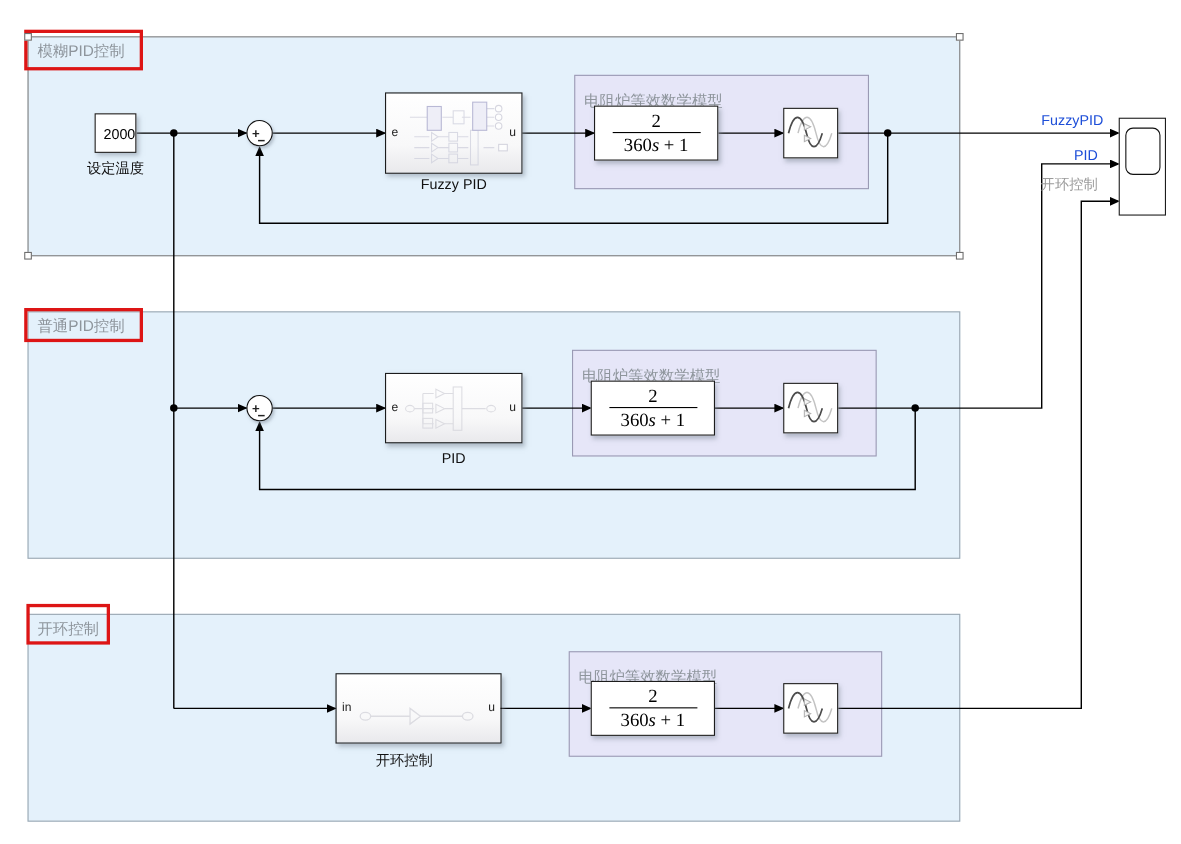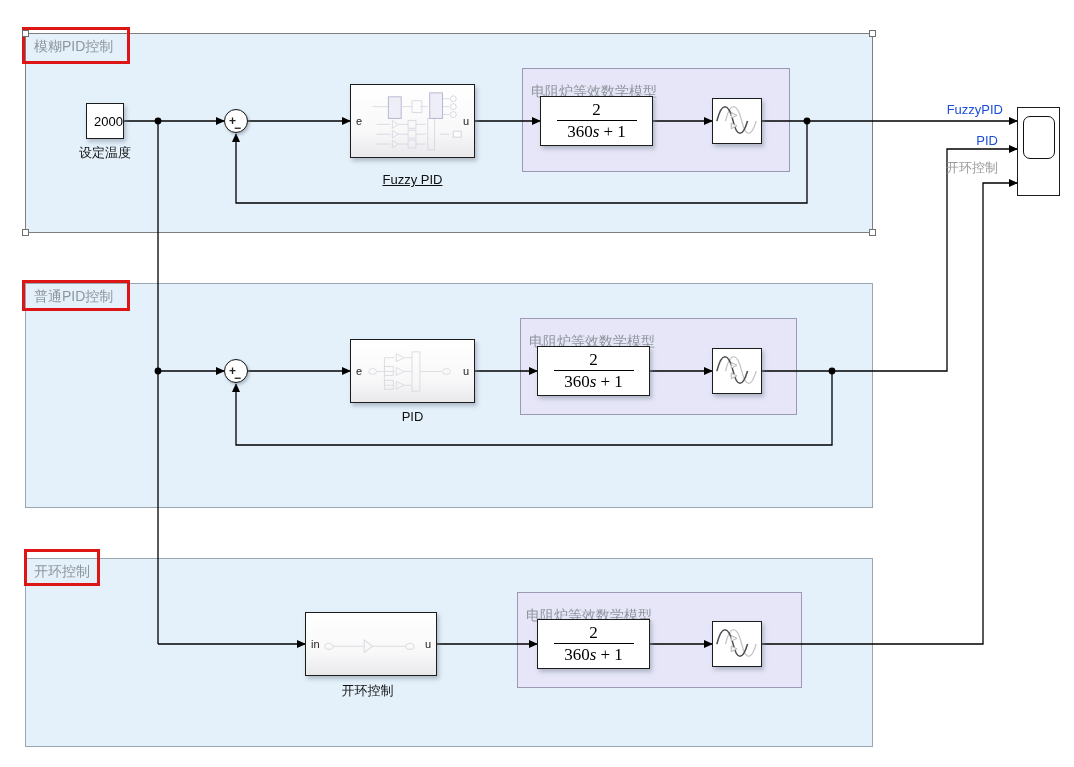--- a/index.html
+++ b/index.html
@@ -178,21 +178,21 @@
       <g fill="#fff" stroke="#c9c9d6">
           <circle cx="104" cy="14" r="3"></circle>
           <circle cx="104" cy="22" r="3"></circle>
           <circle cx="104" cy="30" r="3"></circle>
           <rect x="104" y="47" width="8" height="6"></rect>
         </g>
     </svg>
     <span class="port in">e</span>
     <span class="port out">u</span>
   </div>
-  <div class="blk-label" style="left:352px;top:172px;width:121px;text-decoration:underline;">Fuzzy PID</div>
+  <div class="blk-label" style="left:352px;top:160px;width:121px;">Fuzzy PID</div>
 
   <div class="abs block plain tf" style="left:540px;top:96px;width:113px;height:50px;">
     <span class="num">2</span>
     <span class="bar"></span>
     <span class="den"><span>360</span><i>s</i><span> + 1</span></span>
   </div>
 
   <div class="abs block plain" style="left:712px;top:98px;width:50px;height:46px;">
     <svg class="preview" viewBox="0 0 50 46">
       <path d="M13,23 C18,3 25,3 30,23 C34,40 40,40 45,23" stroke="#b0b0b0" fill="none" stroke-width="1.4"></path>
@@ -230,21 +230,21 @@
   </div>
 
   <div class="abs block plain" style="left:712px;top:348px;width:50px;height:46px;">
     <svg class="preview" viewBox="0 0 50 46">
       <path d="M13,23 C18,3 25,3 30,23 C34,40 40,40 45,23" stroke="#b0b0b0" fill="none" stroke-width="1.4"></path>
       <path d="M4,23 C9,3 16,3 21,23 C25,40 31,40 36,23" stroke="#111" fill="none" stroke-width="1.6"></path>
       <path d="M19,14 L25,17 L19,20 Z M19,25 L25,28 L19,31 Z" stroke="#999" fill="#f2f2f2" stroke-width="1"></path>
     </svg>
   </div>
 
-  <div class="abs block" style="left:305px;top:612px;width:132px;height:64px;">
+  <div class="abs block" style="left:305px;top:612px;width:151px;height:64px;">
     <svg class="preview" viewBox="0 0 125 64">
       <g stroke="#d3d3da" fill="none" stroke-width="1">
         <ellipse cx="22" cy="32" rx="4" ry="3"></ellipse>
         <path d="M26,32 L56,32 M64,32 L96,32"></path>
         <path d="M56,26 L64,32 L56,38 Z"></path>
         <ellipse cx="100" cy="32" rx="4" ry="3"></ellipse>
       </g>
     </svg>
     <span class="port in">in</span>
     <span class="port out">u</span>

